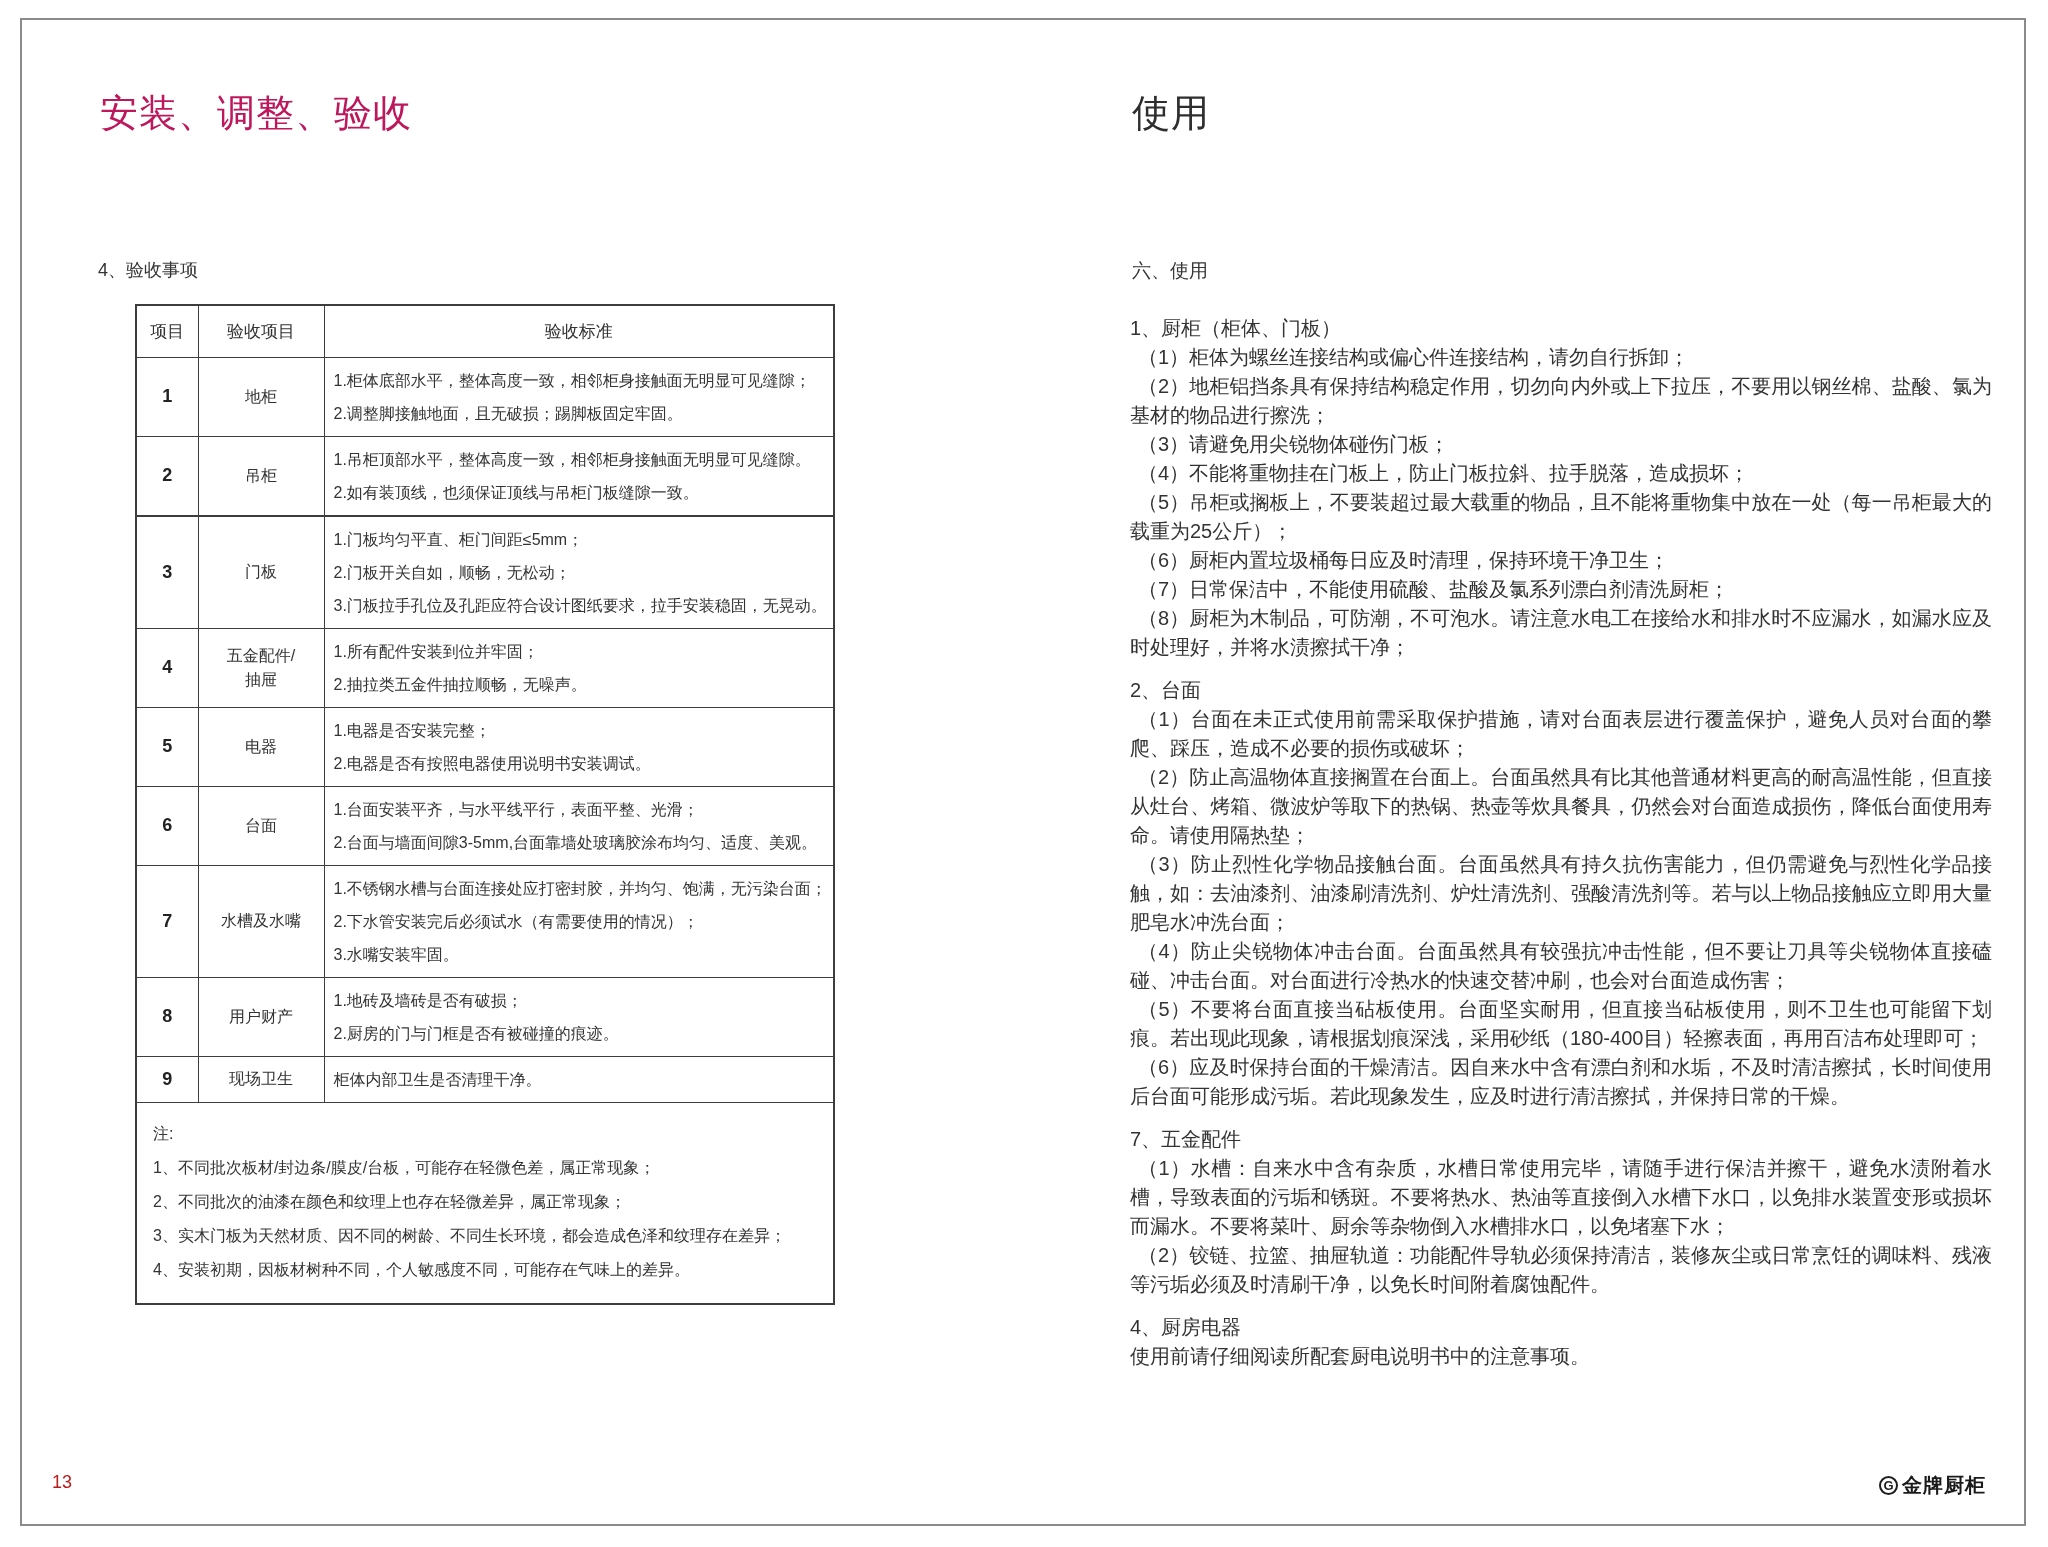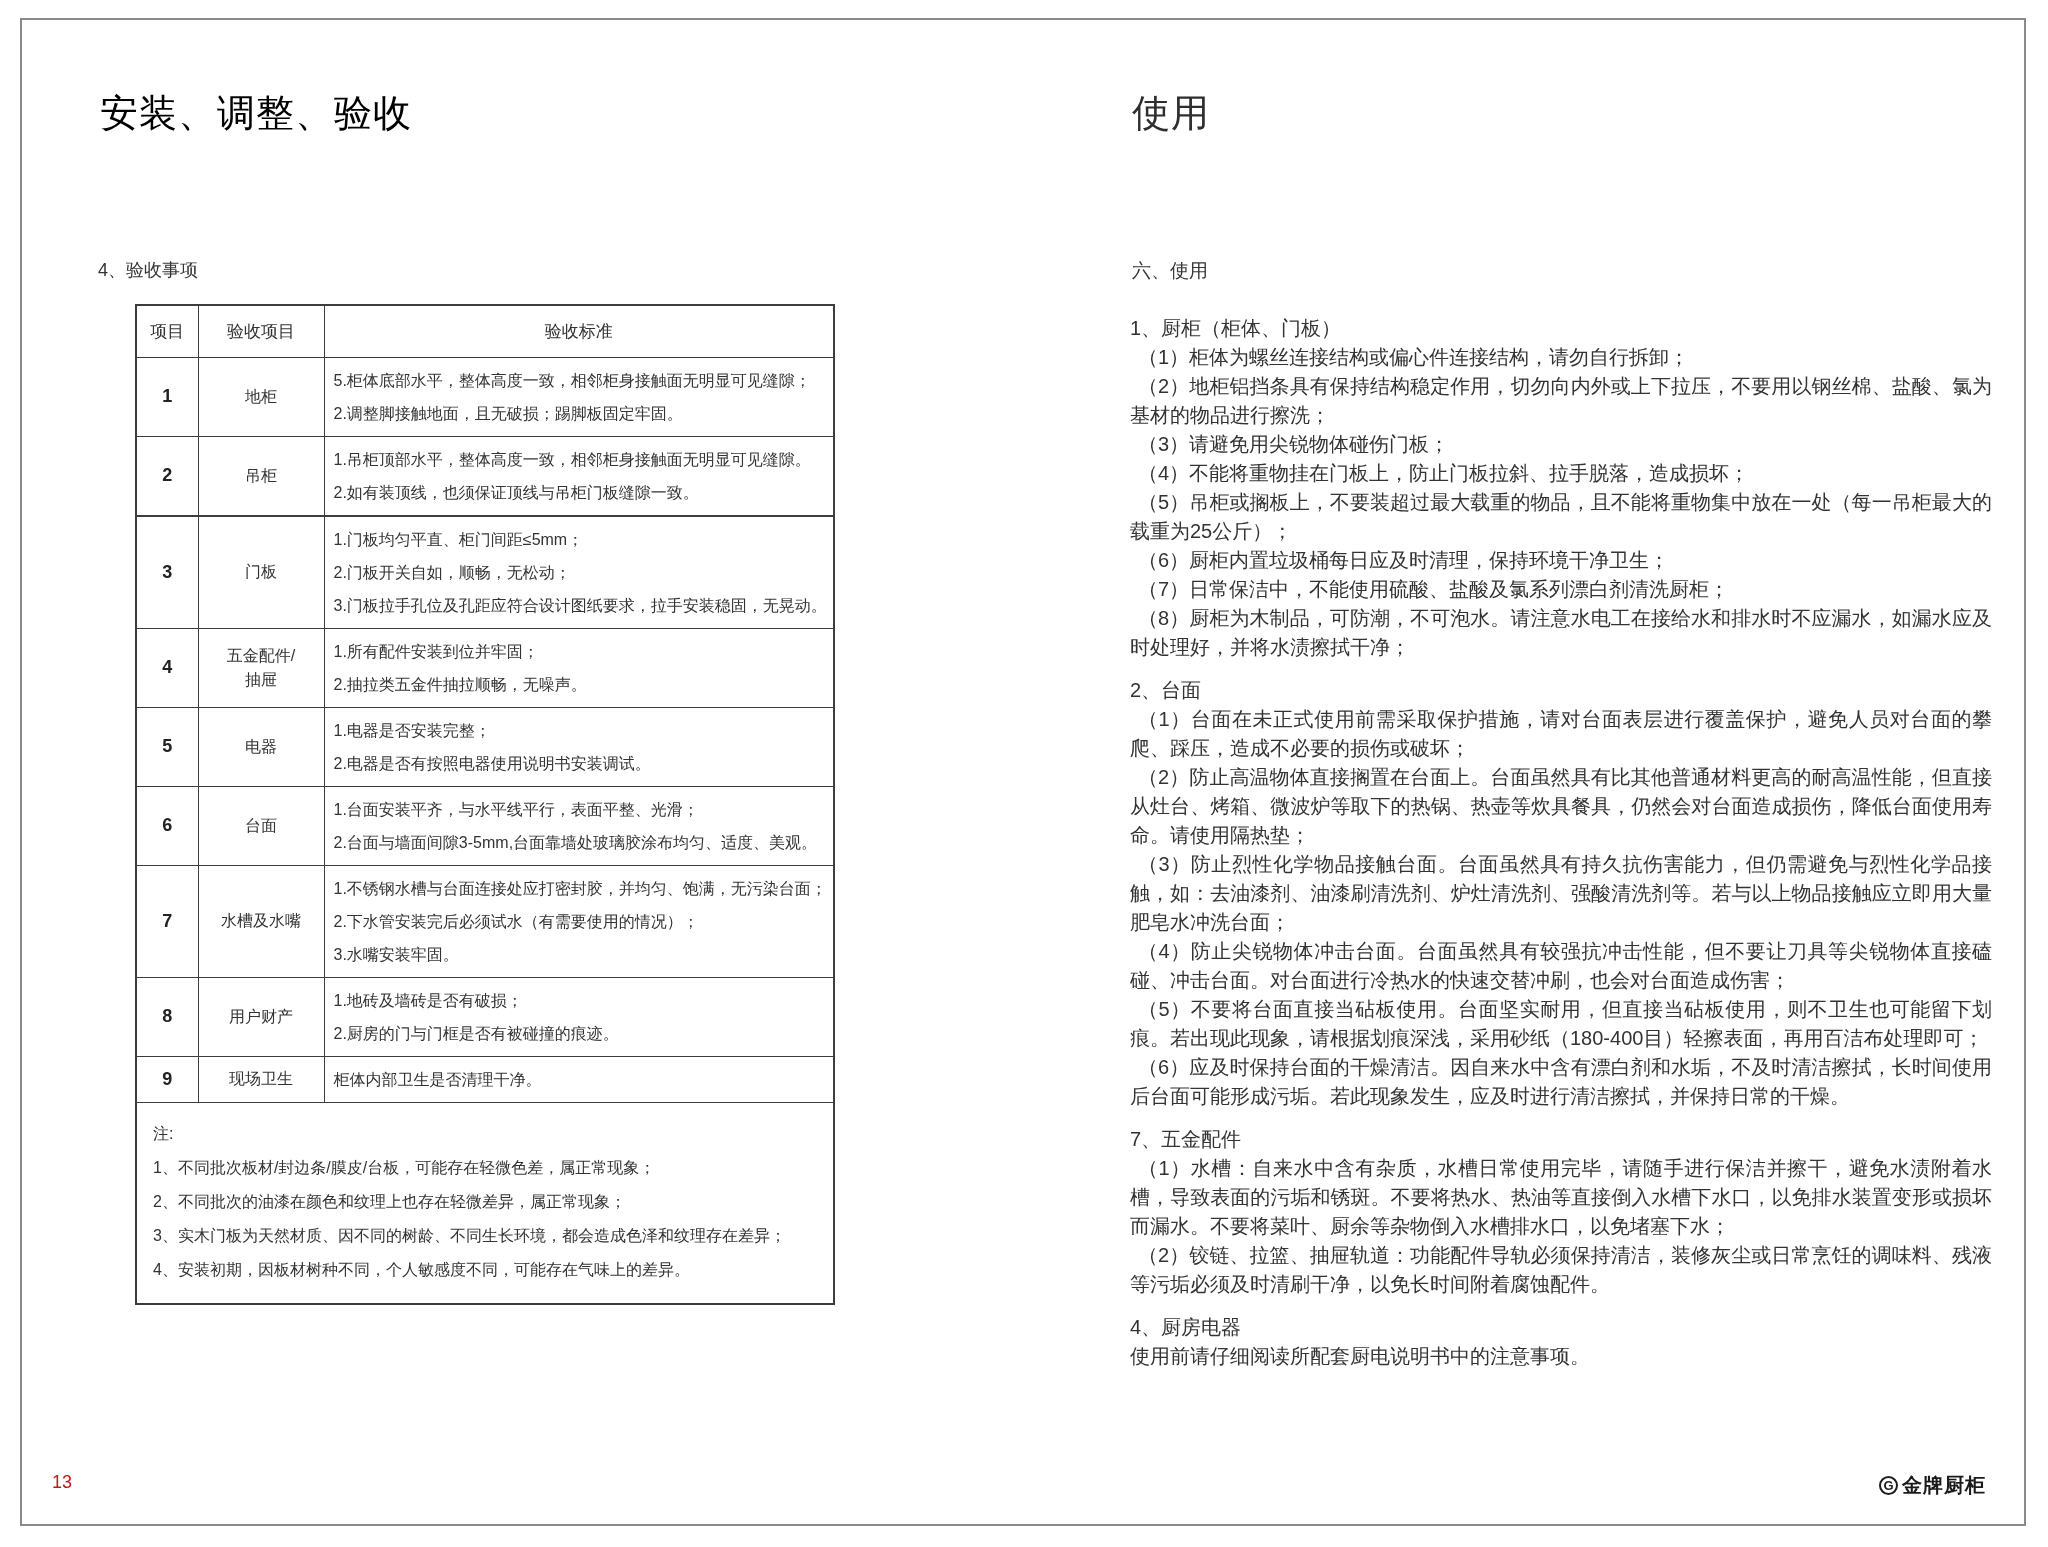--- a/index.html
+++ b/index.html
@@ -8,21 +8,21 @@
     font-family:"Liberation Sans","DejaVu Sans",sans-serif;
     color:#333333;overflow:hidden;
   }
   .frame{
     position:absolute;left:20px;top:18px;width:2006px;height:1508px;
     border:2px solid #8a8a8a;box-sizing:border-box;pointer-events:none;
   }
   
   .left-title{
     position:absolute;left:100px;top:88px;font-size:38px;font-weight:500;
-    color:#000000;letter-spacing:1px;
+    color:#be185d;letter-spacing:1px;
   }
   .left-section-label{
     position:absolute;left:98px;top:258px;font-size:18px;color:#353535;
   }
   .acc-table{
     position:absolute;left:135px;top:304px;border-collapse:collapse;
     table-layout:fixed;border:2px solid #3d3d3d;background:#fff;
   }
   .acc-table th,.acc-table td{border:1px solid #3d3d3d;box-sizing:border-box;vertical-align:middle;}
   .acc-table th{font-weight:500;font-size:17px;color:#333;height:52px;text-align:center;}
@@ -79,21 +79,21 @@
           <th class="col-no">项目</th>
           <th class="col-item">验收项目</th>
           <th class="col-std">验收标准</th>
         </tr>
     </thead>
     <tbody>
         <tr>
           <td class="cell-no">1</td>
           <td class="cell-item">地柜</td>
           <td class="cell-std">
-            <div class="std-line">5.柜体底部水平，整体高度一致，相邻柜身接触面无明显可见缝隙；</div>
+            <div class="std-line">1.柜体底部水平，整体高度一致，相邻柜身接触面无明显可见缝隙；</div>
             <div class="std-line">2.调整脚接触地面，且无破损；踢脚板固定牢固。</div>
           </td>
         </tr>
         <tr class="thick">
           <td class="cell-no">2</td>
           <td class="cell-item">吊柜</td>
           <td class="cell-std">
             <div class="std-line">1.吊柜顶部水平，整体高度一致，相邻柜身接触面无明显可见缝隙。</div>
             <div class="std-line">2.如有装顶线，也须保证顶线与吊柜门板缝隙一致。</div>
           </td>

